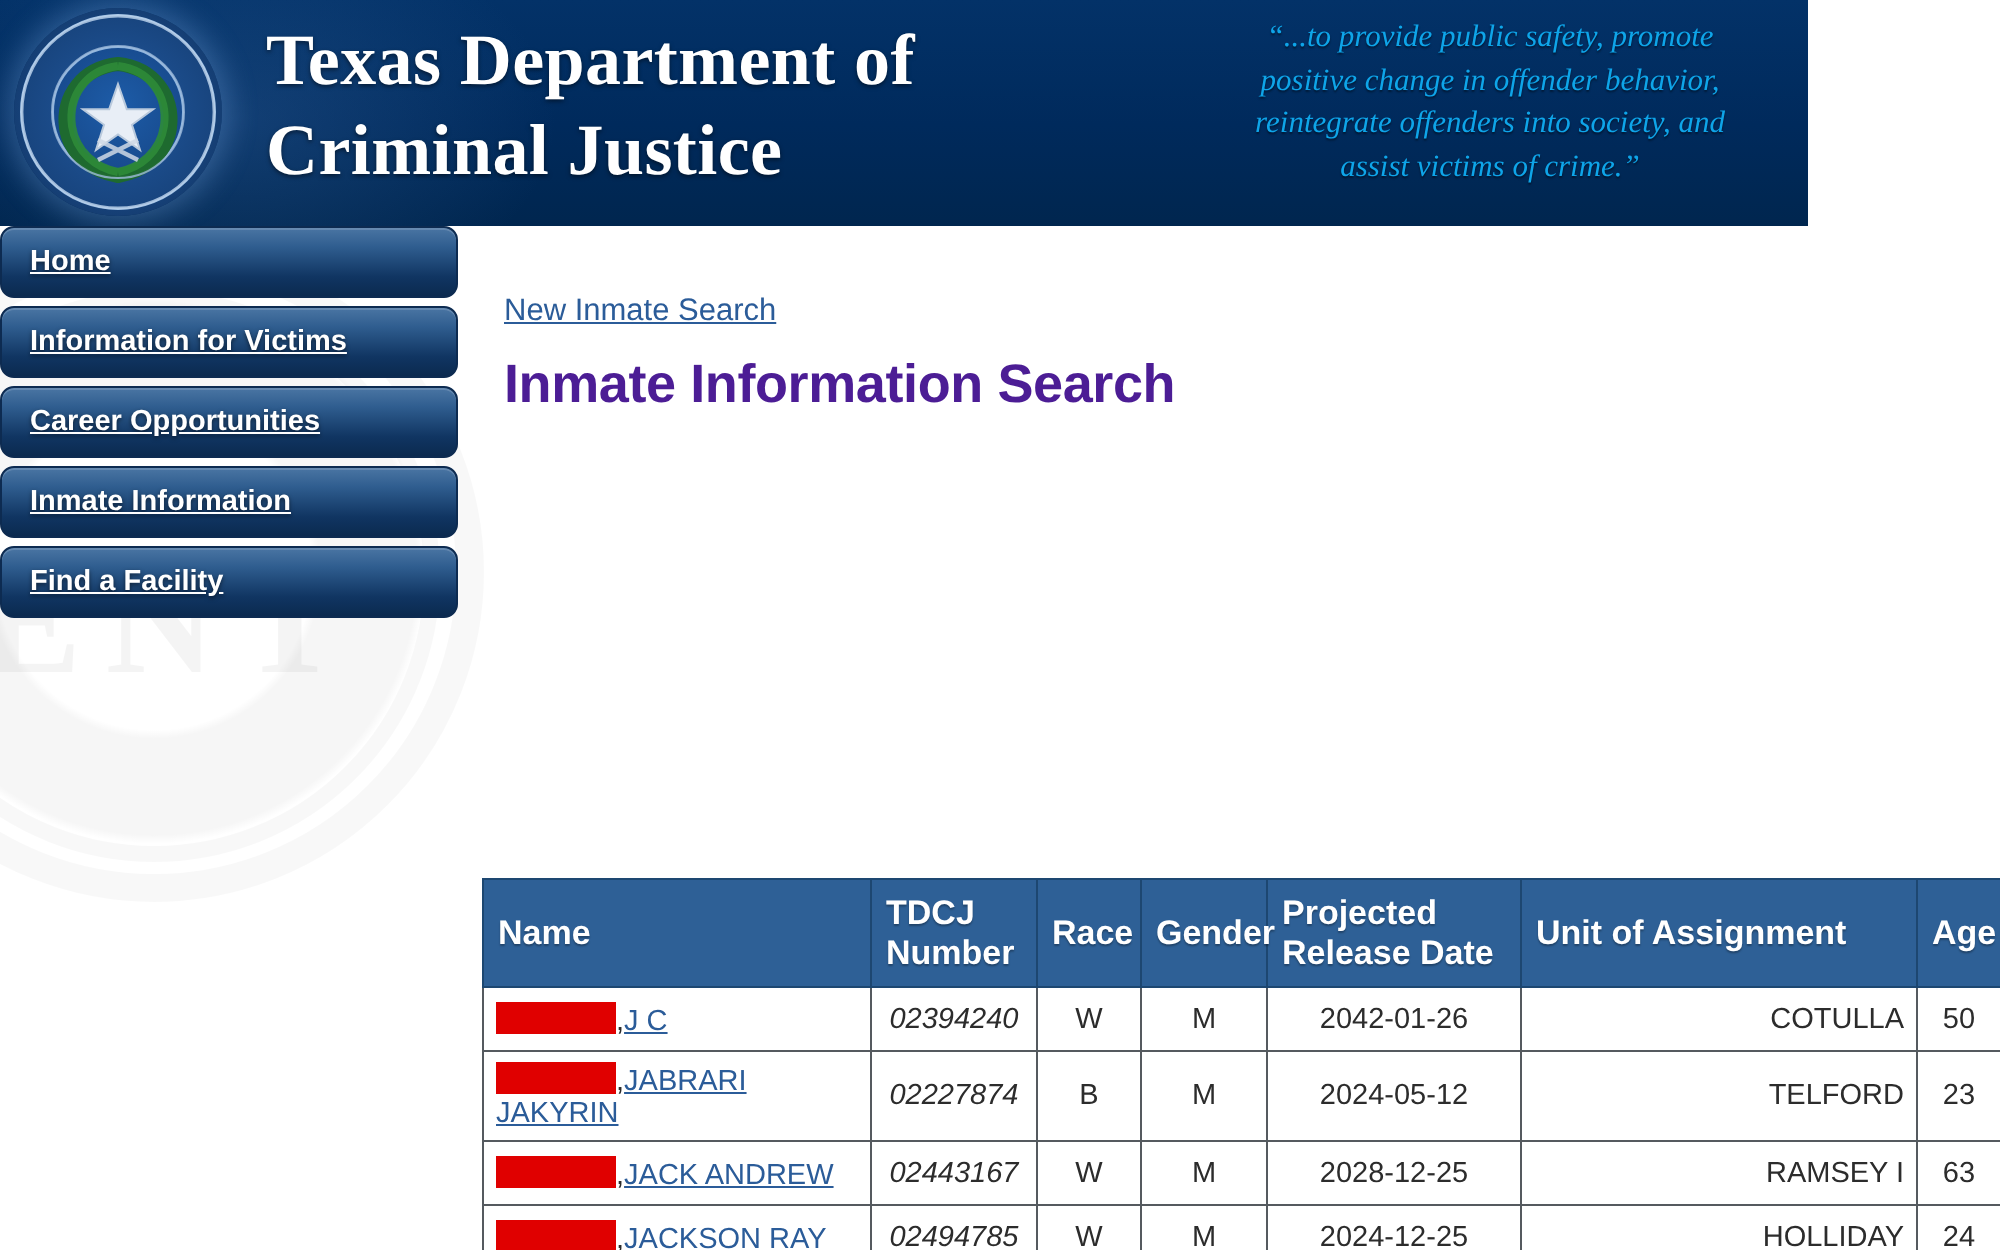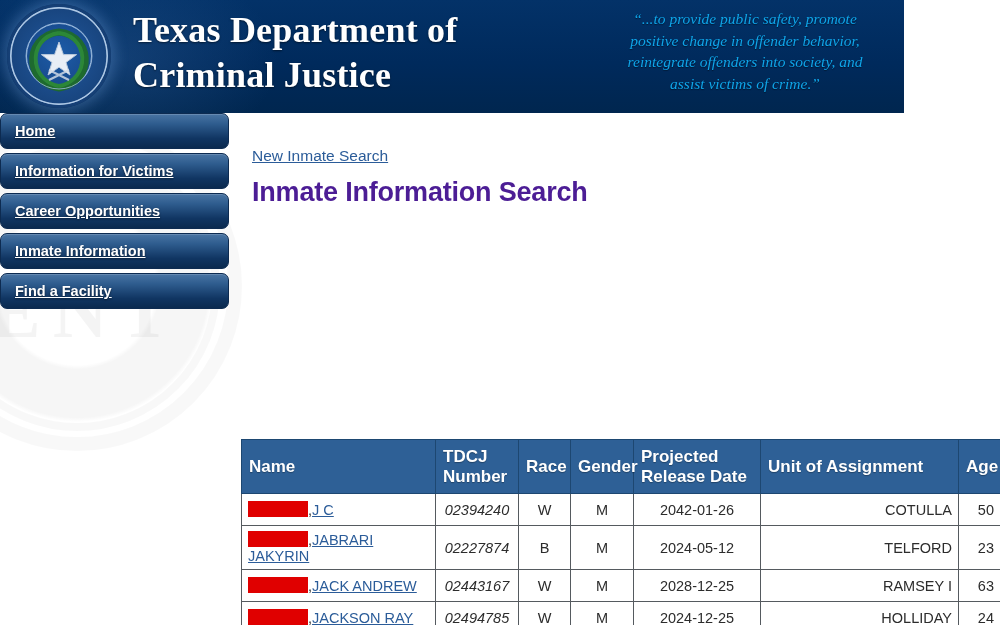--- a/index.html
+++ b/index.html
@@ -234,21 +234,21 @@
     font-size: 14.5px;
     vertical-align: middle;
     height: 32px;
   }
   td.c-name   { text-align: left; padding-left: 5px; }
   td.c-tdcj   { text-align: center; font-style: italic; }
   td.c-race   { text-align: center; }
   td.c-gender { text-align: center; }
   td.c-date   { text-align: center; }
   td.c-unit   { text-align: right; padding-left: 9px; }
-  td.c-age    { text-align: right; border-radius: 15px; }
+  td.c-age    { text-align: center; border-radius: 15px; }
 
   .redact {
     display: inline-block;
     width: 60px; height: 16px;
     background: #e00000;
     vertical-align: -2px;
   }
   .comma { color: #2c2c2c; }
   .name-link {
     color: #2b5c99;

